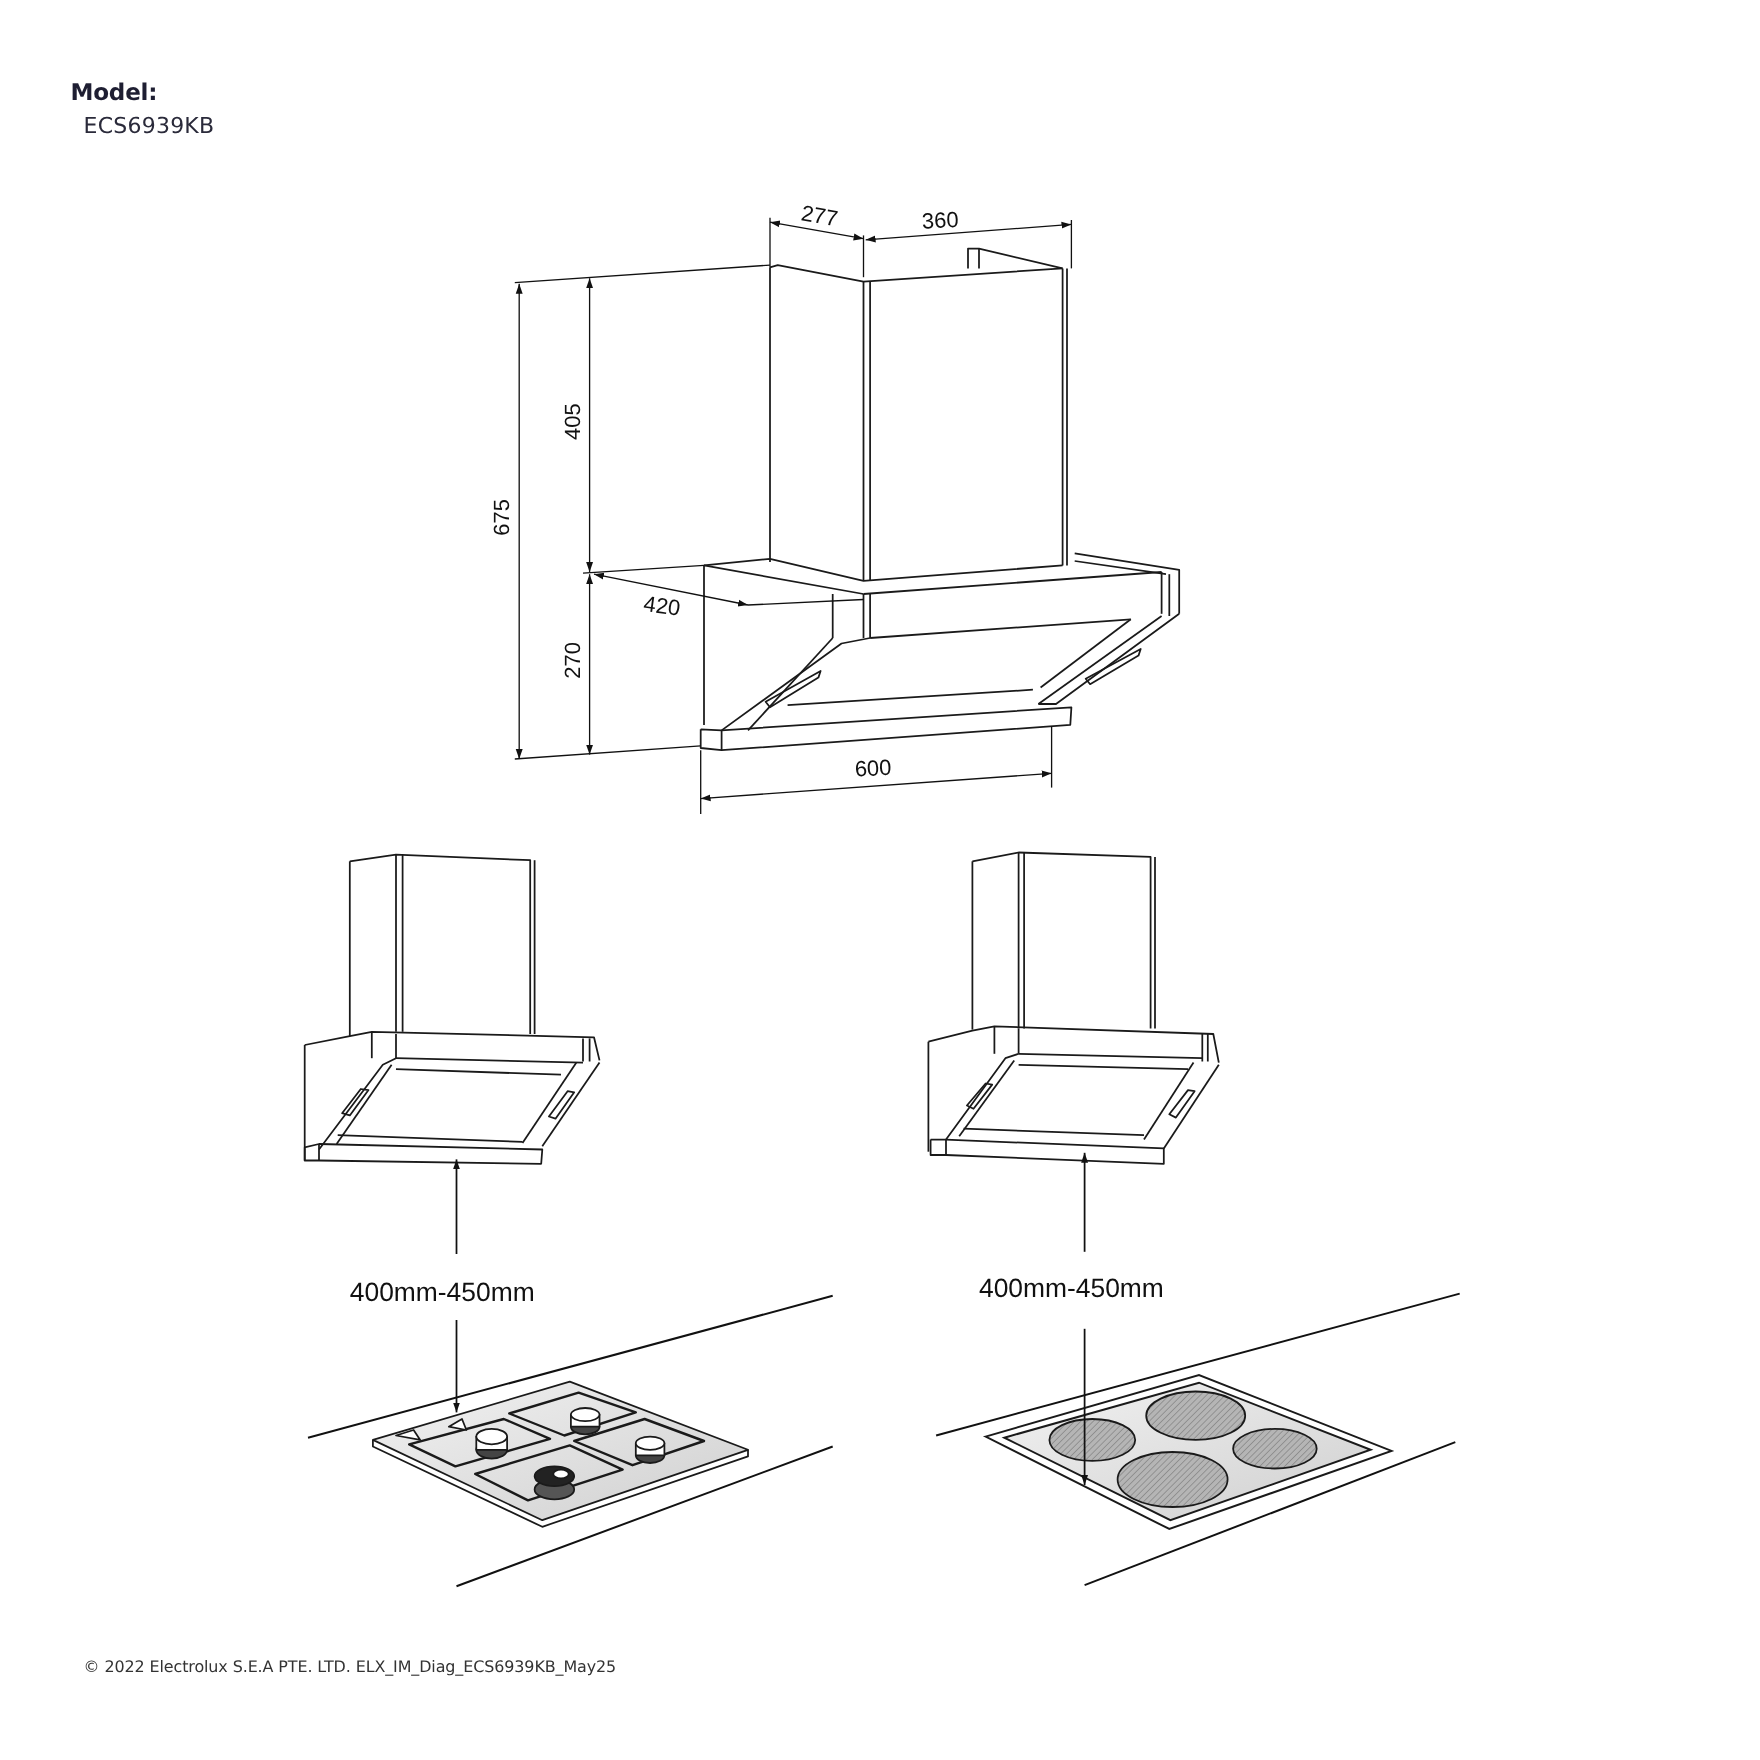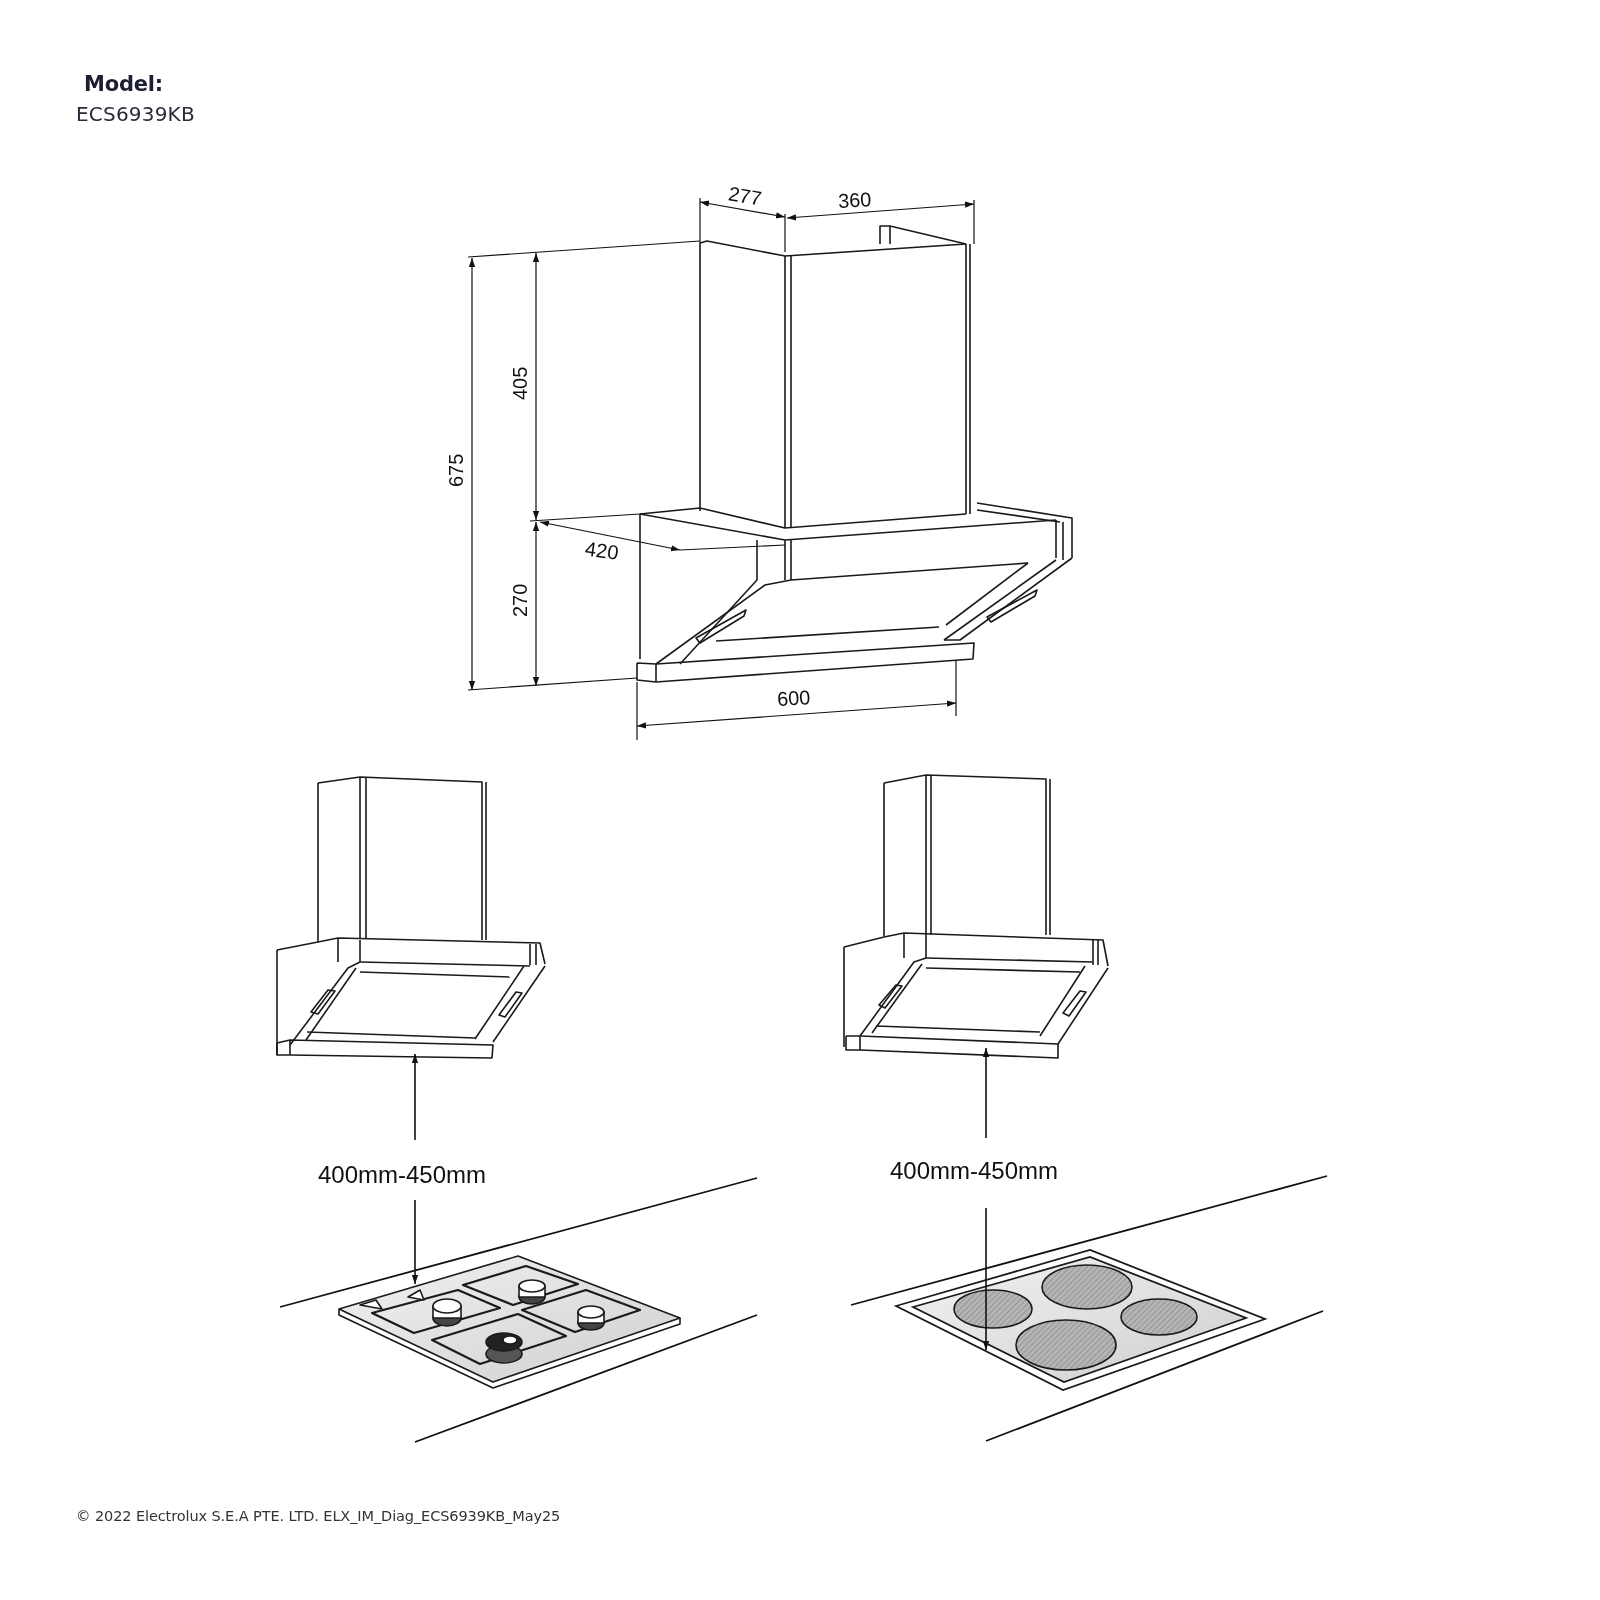--- a/index.html
+++ b/index.html
@@ -1,17 +1,17 @@
 <!DOCTYPE html>
 <html><head>
 <meta charset="utf-8">
 <style>
   html, body { margin: 0; padding: 0; background: #ffffff; }
   body { width: 1600px; height: 1600px; position: relative; overflow: hidden; font-family: "DejaVu Sans", sans-serif; color: #1a1a2e; }
-  .model-label { position: absolute; left: 84px; top: 72px; font-size: 21px; font-weight: bold; color: #1e1e32; letter-spacing: -0.2px; }
+  .model-label { position: absolute; left: 64px; top: 72px; font-size: 21px; font-weight: bold; color: #1e1e32; letter-spacing: -0.2px; }
   .model-value { position: absolute; left: 76px; top: 102px; font-size: 20px; color: #2a2a3a; letter-spacing: 0.2px; text-align: right; }
   .footer { position: absolute; left: 76px; top: 1508px; font-size: 14.5px; color: #333; letter-spacing: -0.1px; }
   svg.drawing { position: absolute; left: 0; top: 0; }
   .dim-text { font-family: "Liberation Sans", sans-serif; font-size: 20px; fill: #111; }
   .range-text { font-family: "Liberation Sans", sans-serif; font-size: 24px; fill: #111; }
 </style>
 </head>
 <body>
 
 <div class="model-label">Model:</div>

